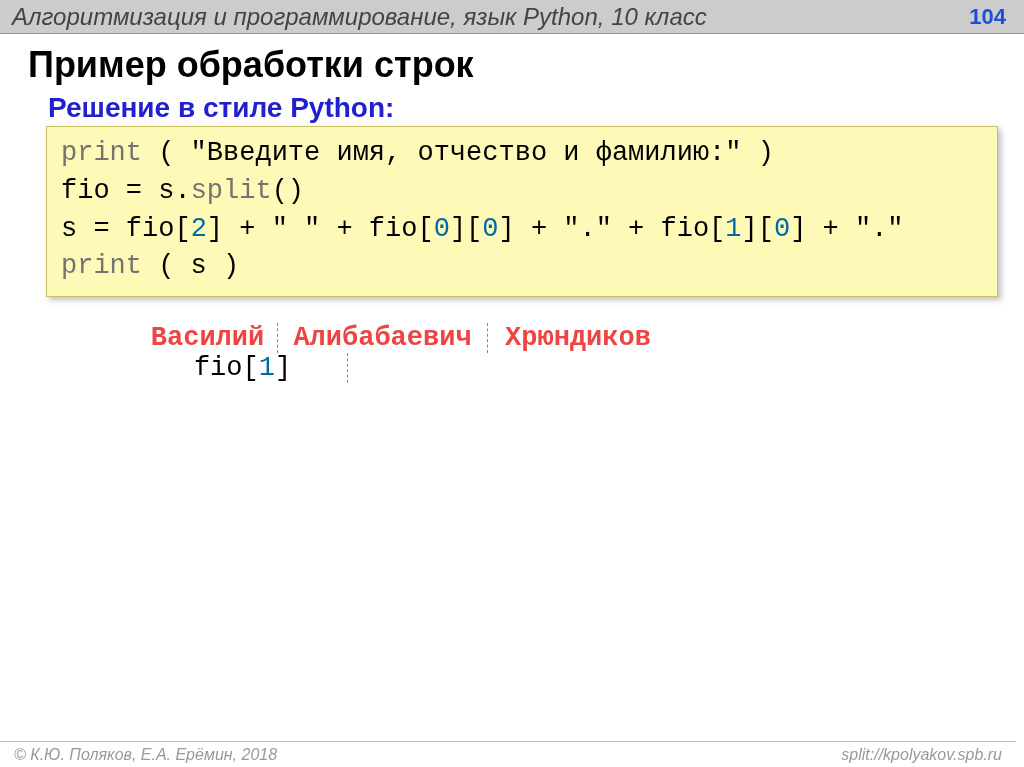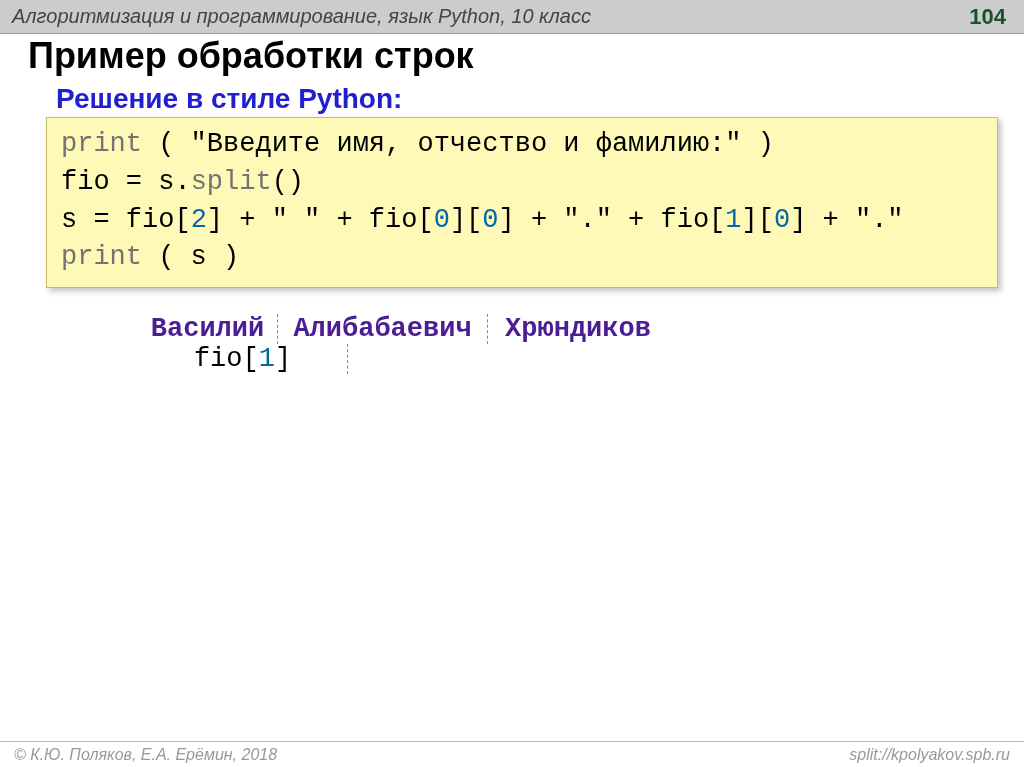--- a/index.html
+++ b/index.html
@@ -15,41 +15,41 @@
     height: 34px;
     display: flex;
     align-items: center;
     justify-content: space-between;
     padding: 0 18px 0 12px;
     border-bottom: 1px solid #999;
   }
   .header-title {
     color: #444;
     font-style: italic;
-    font-size: 20px;
+    font-size: 24px;
   }
   .page-number {
-    color: #14532d;
+    color: #1d4ed8;
     font-size: 22px;
     font-weight: bold;
   }
   .main {
-    padding: 1px 22px 0 28px;
+    padding: 10px 22px 0 28px;
   }
   .title {
     color: #000;
     font-size: 36px;
     font-weight: bold;
     margin-bottom: 6px;
   }
   .subtitle {
     color: #2020d0;
     font-size: 28px;
     font-weight: bold;
-    margin-left: 28px;
+    margin-left: 20px;
     margin-bottom: 2px;
   }
   .code-block {
     background: #fff9b8;
     border: 1px solid #c8c060;
     box-shadow: 3px 3px 6px rgba(0,0,0,0.25);
     padding: 8px 14px 10px 14px;
     font-family: "Courier New", monospace;
     font-size: 27px;
     line-height: 1.4;
@@ -70,29 +70,29 @@
   .example-row {
     display: flex;
   }
   .cell {
     text-align: center;
     position: relative;
   }
   .cell.sep {
     border-right: 1px dashed #888;
   }
-  .name-red { color: #4c1d95; font-weight: bold; }
+  .name-red { color: #ef4444; font-weight: bold; }
   .label-black { color: #000; }
   .c1 { width: 140px; }
   .c2 { width: 210px; }
   .c3 { width: 180px; }
 
   .footer {
     position: absolute;
-    left: 0; right: 0; bottom: 0;
+    left: 0; right: 8px; bottom: 0;
     height: 26px;
     border-top: 1px solid #bbb;
     display: flex;
     justify-content: space-between;
     align-items: center;
     padding: 0 14px;
     font-style: italic;
     color: #999;
     font-size: 16px;
   }

